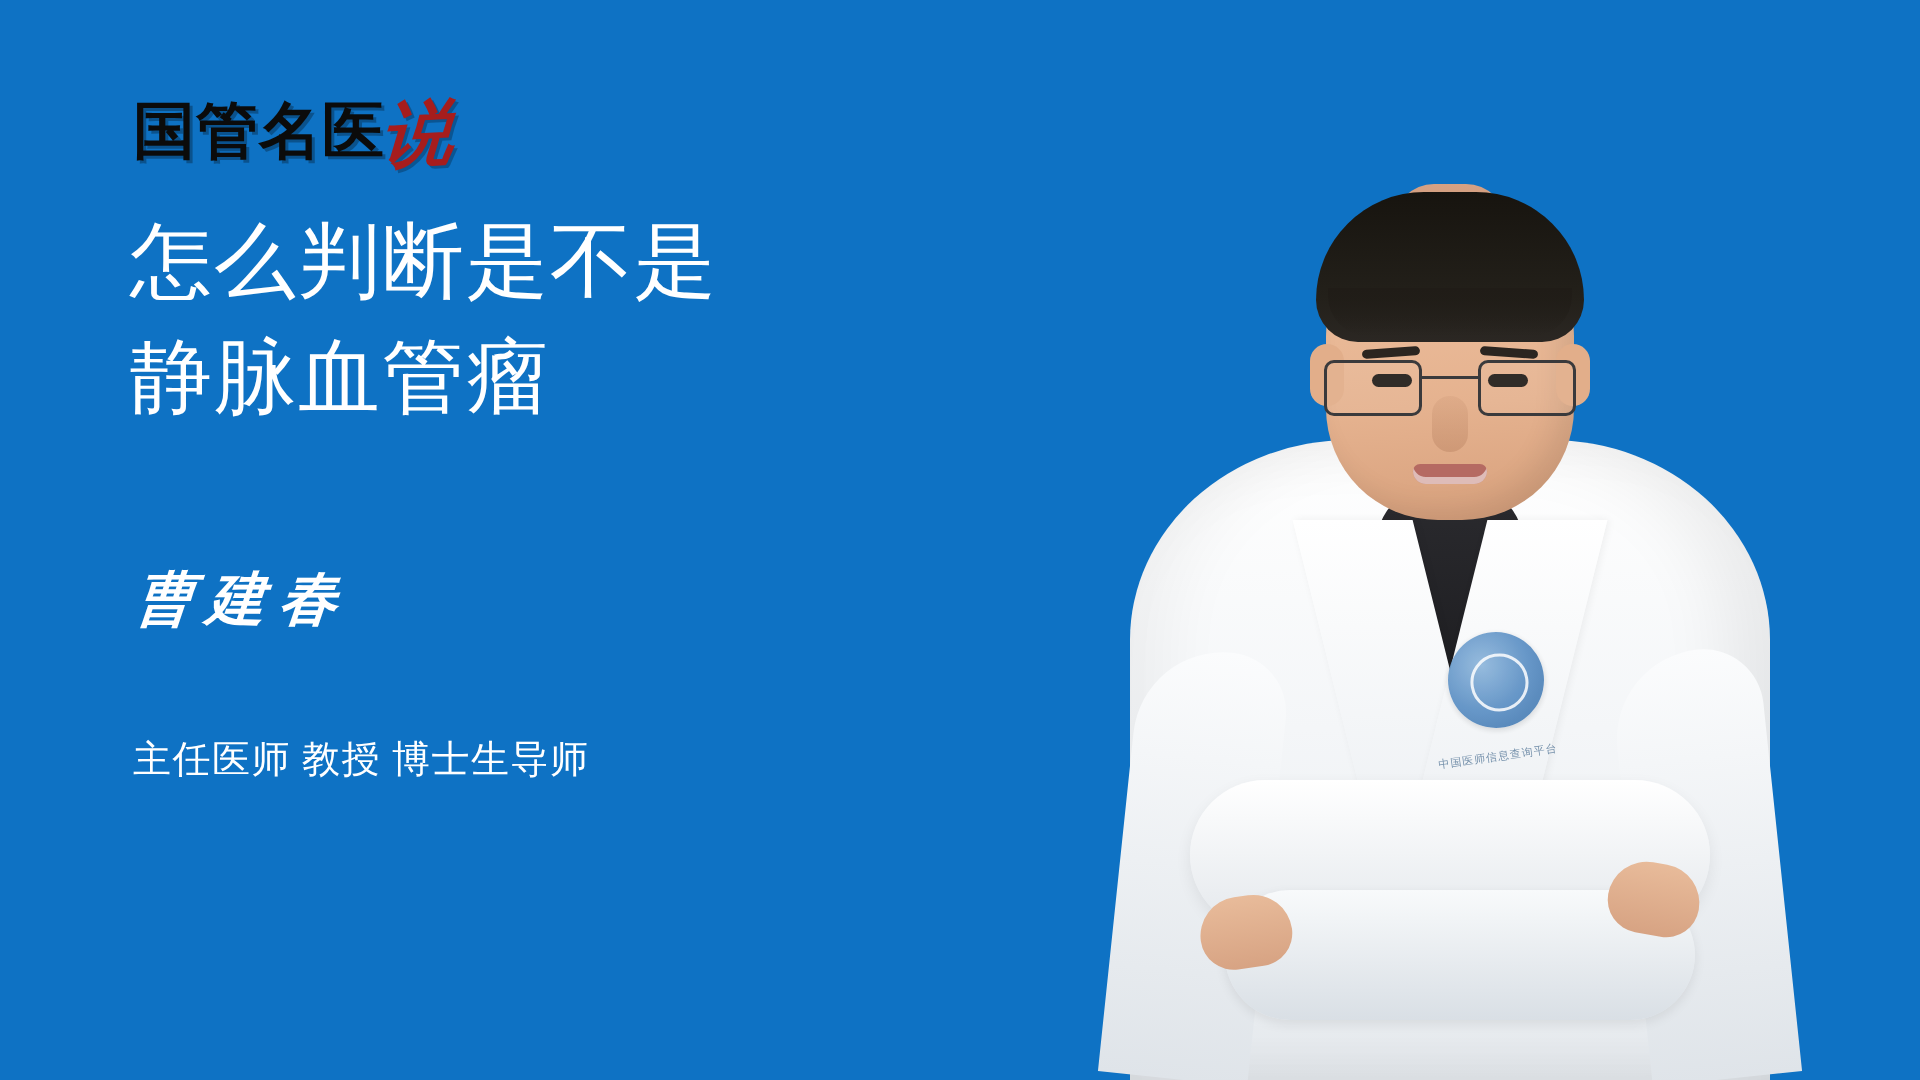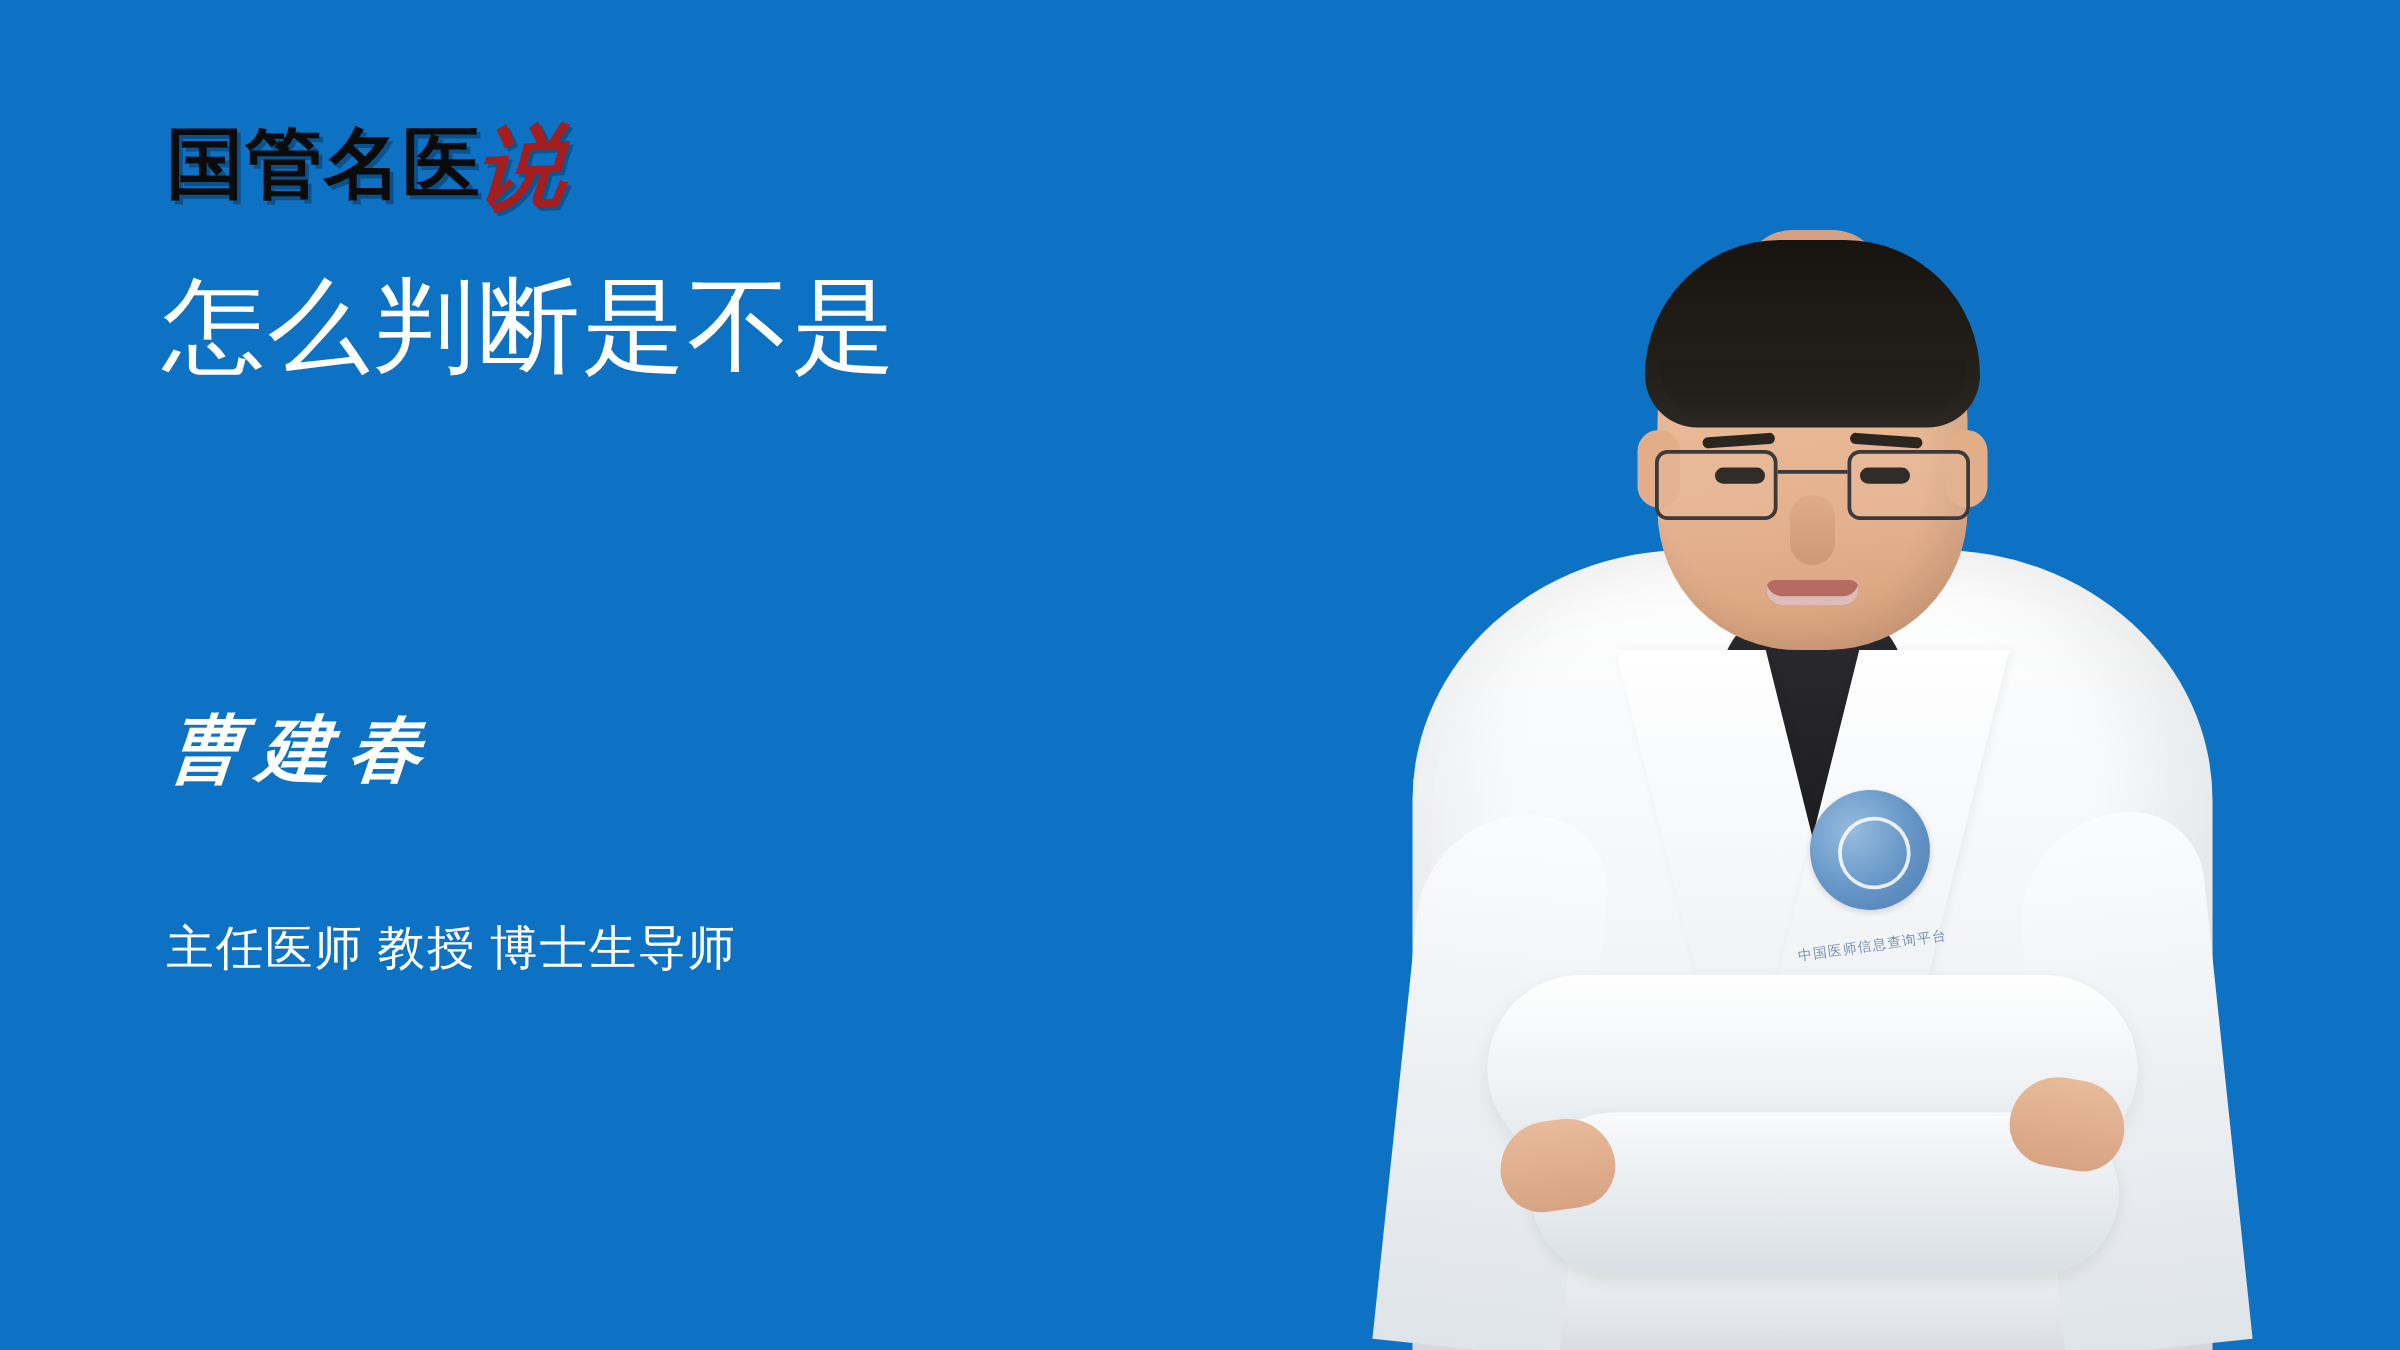--- a/index.html
+++ b/index.html
@@ -313,20 +313,21 @@
 
 <div id="poster">
 
   <div id="logo">
     <span id="logo-main">国管名医</span>
     <span id="logo-accent">说</span>
   </div>
 
   <div id="title">
     <div class="title-line">怎么判断是不是</div>
+    <div class="title-line">静脉血管瘤</div>
   </div>
 
   <div id="doctor-name">曹建春</div>
 
   <div id="credentials">
     <div class="cred-line">主任医师  教授  博士生导师</div>
   </div>
 
   <div id="portrait">
 

